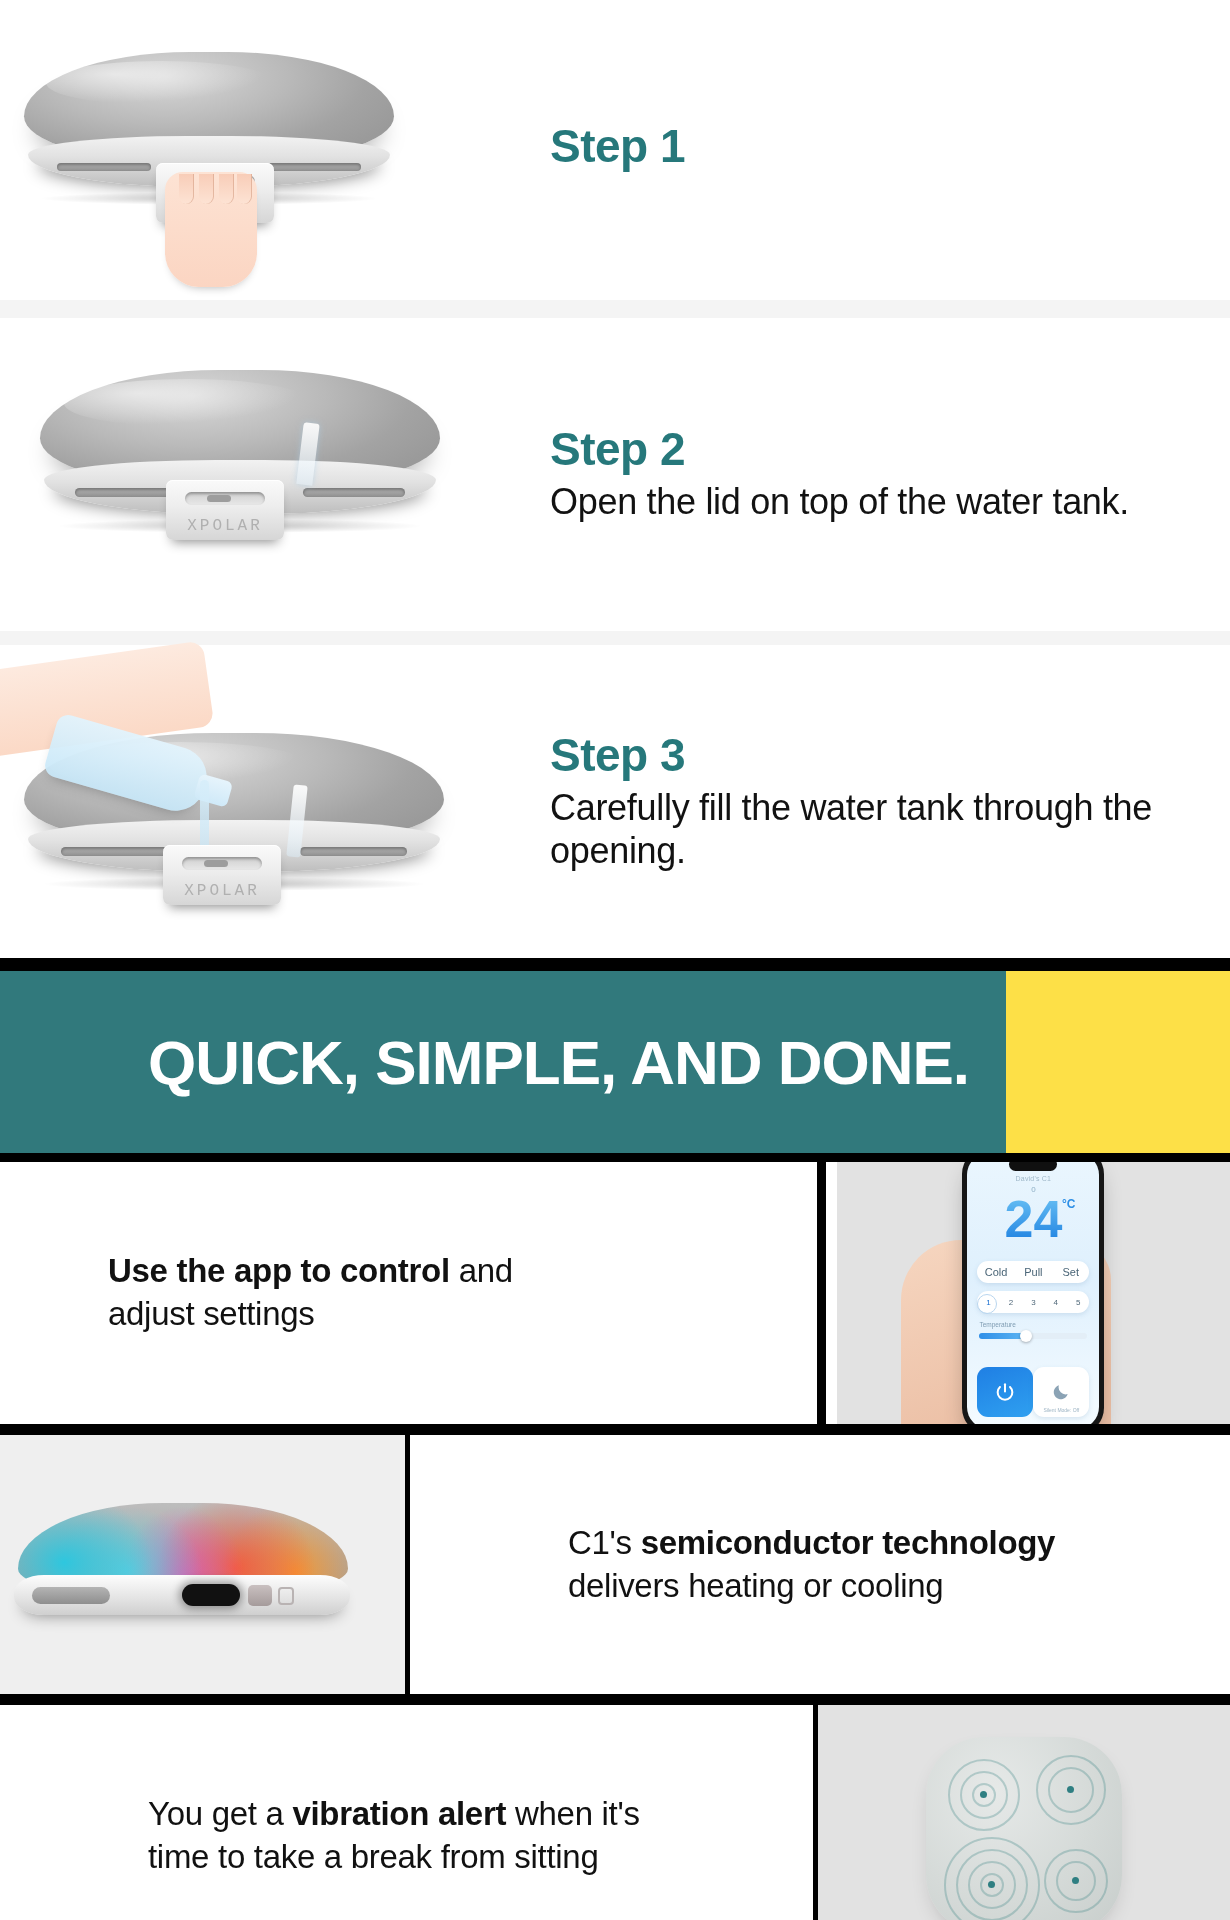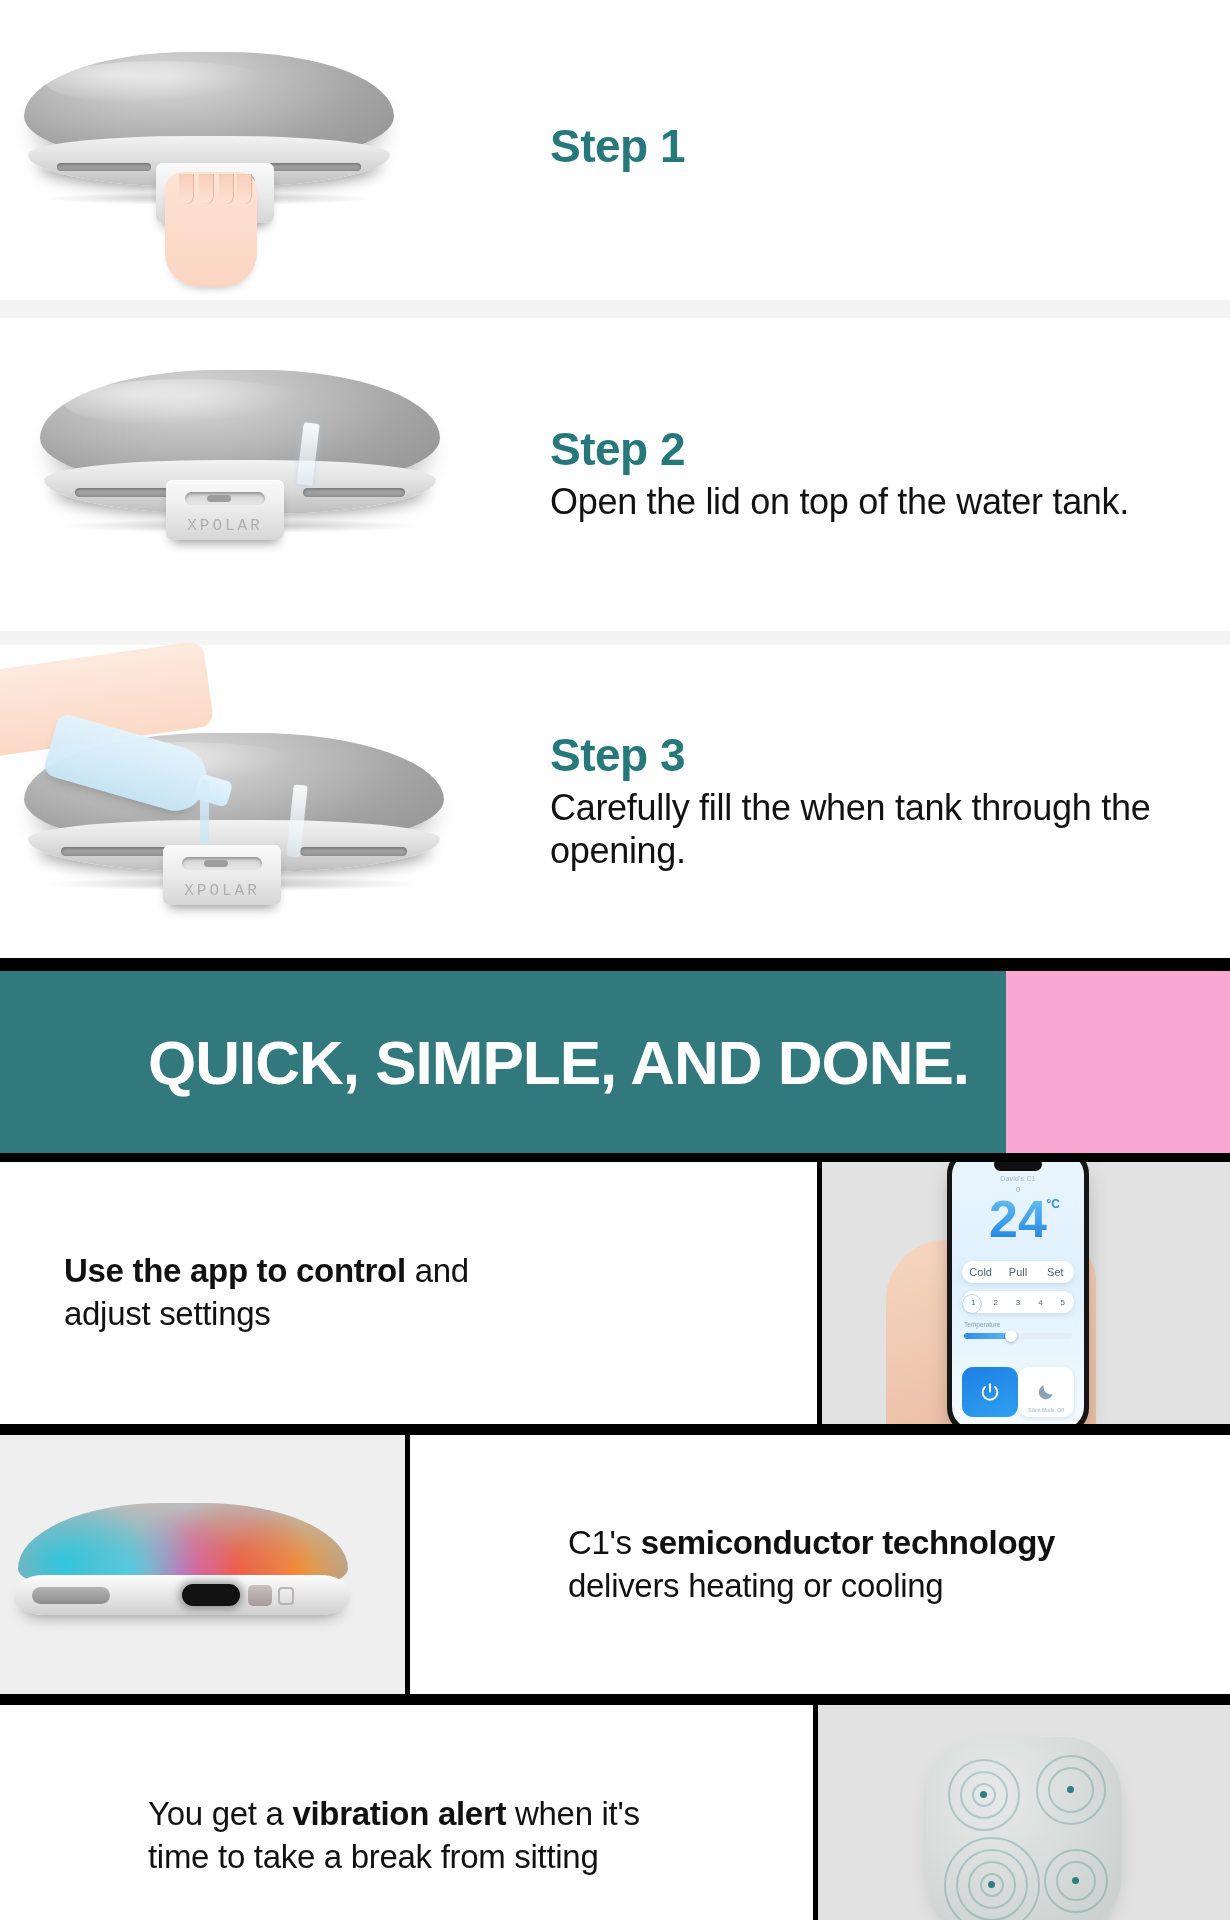--- a/index.html
+++ b/index.html
@@ -2,21 +2,21 @@
 <html><head>
 <meta charset="utf-8">
 <style>
   * { margin:0; padding:0; box-sizing:border-box; }
   html,body{ background:#ffffff; }
   body{
     width:1230px; height:1920px; position:relative; overflow:hidden;
     font-family:"Liberation Sans", sans-serif;
     -webkit-font-smoothing:antialiased;
   }
-  .page{ width:1230px; height:1920px; position:relative; background:#f9a8d4; }
+  .page{ width:1230px; height:1920px; position:relative; background:#fde047; }
 
   
   .step-row{ position:relative; width:1230px; background:#fff; display:flex; align-items:center; }
   .step-art{ position:relative; flex:0 0 545px; height:100%; }
   .step-copy{ flex:1 1 auto; padding-left:5px; }
   .step-title{
     color:#26787b; font-weight:bold; font-size:46px; letter-spacing:-0.5px;
     line-height:1.05; margin-bottom:8px;
   }
   .step-desc{
@@ -319,32 +319,32 @@
       <div class="stream" style="left:200px; top:135px; height:85px;"></div>
       <div class="tank" style="left:222px; top:200px;">
         <div class="tank-slot"></div>
         <div class="tank-brand">XPOLAR</div>
       </div>
       <div style="position:absolute; left:290px; top:140px; width:14px; height:72px; border-radius:3px;
                   background:linear-gradient(180deg,rgba(255,255,255,.92),rgba(222,239,250,.5)); transform:rotate(6deg);"></div>
     </div>
     <div class="step-copy">
       <div class="step-title">Step 3</div>
-      <div class="step-desc">Carefully fill the when tank through the opening.</div>
+      <div class="step-desc">Carefully fill the water tank through the opening.</div>
     </div>
   </div>
 
   <div class="banner-rule" style="height:13px;"></div>
   <div class="banner" style="height:182px;">
     <div class="banner-text">QUICK, SIMPLE, AND DONE.</div>
   </div>
   <div class="banner-rule" style="height:9px;"></div>
 
   <div class="feat-row" style="height:262px;">
-    <div class="feat-pane feat-text" style="width:822px; height:262px; padding-left:64px;">
+    <div class="feat-pane feat-text" style="width:822px; height:262px; padding-left:64px;margin-left:44px;">
       <div class="feat-copy">
         <b>Use the app to control</b><span> and</span><br>
         <span>adjust settings</span>
       </div>
     </div>
     <div class="vline" style="left:817px;"></div>
     <div class="feat-pane feat-img" style="width:408px; height:262px;">
 
       <div class="hand-hold" style="left:64px; top:78px;"></div>
       <div class="phone" style="left:125px; top:-14px;">

